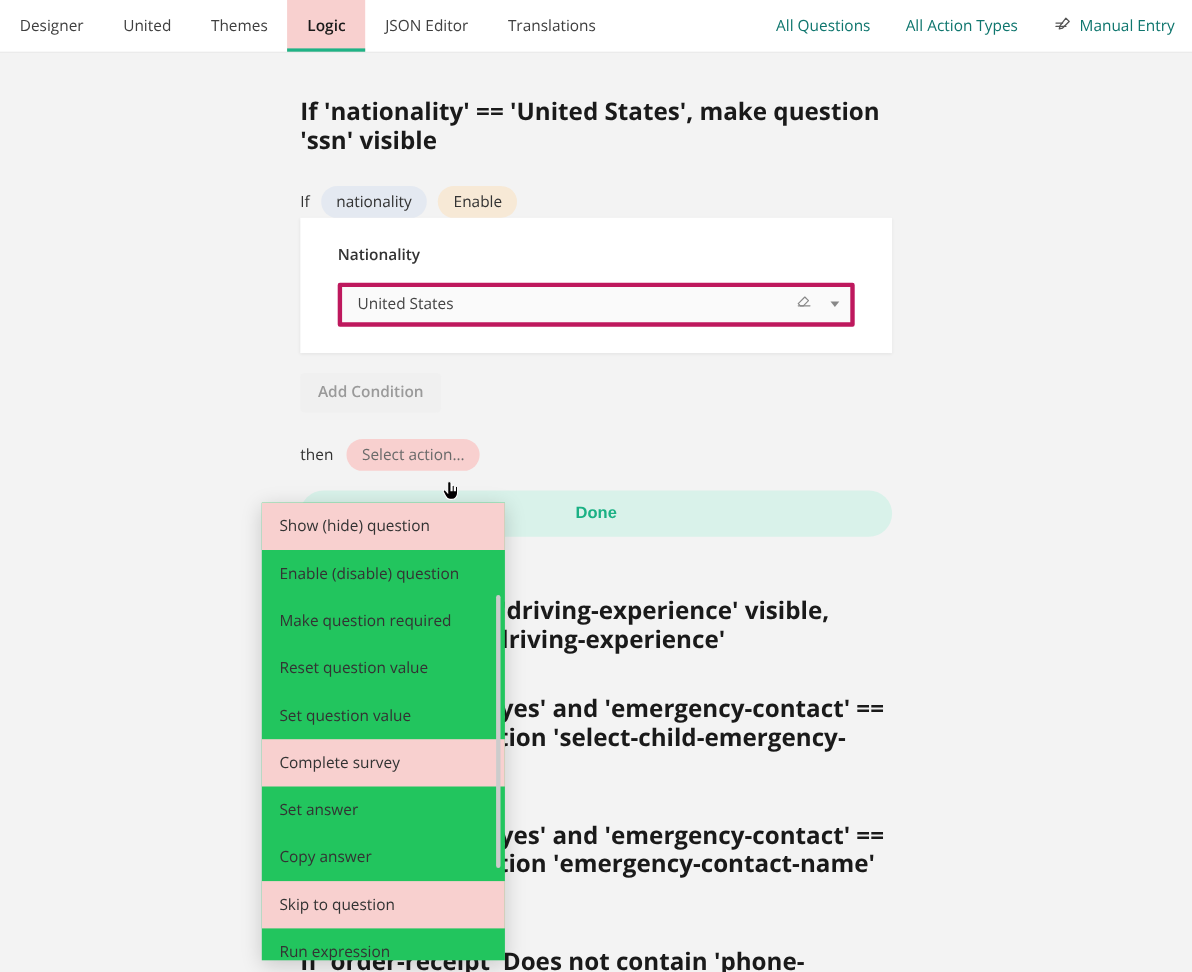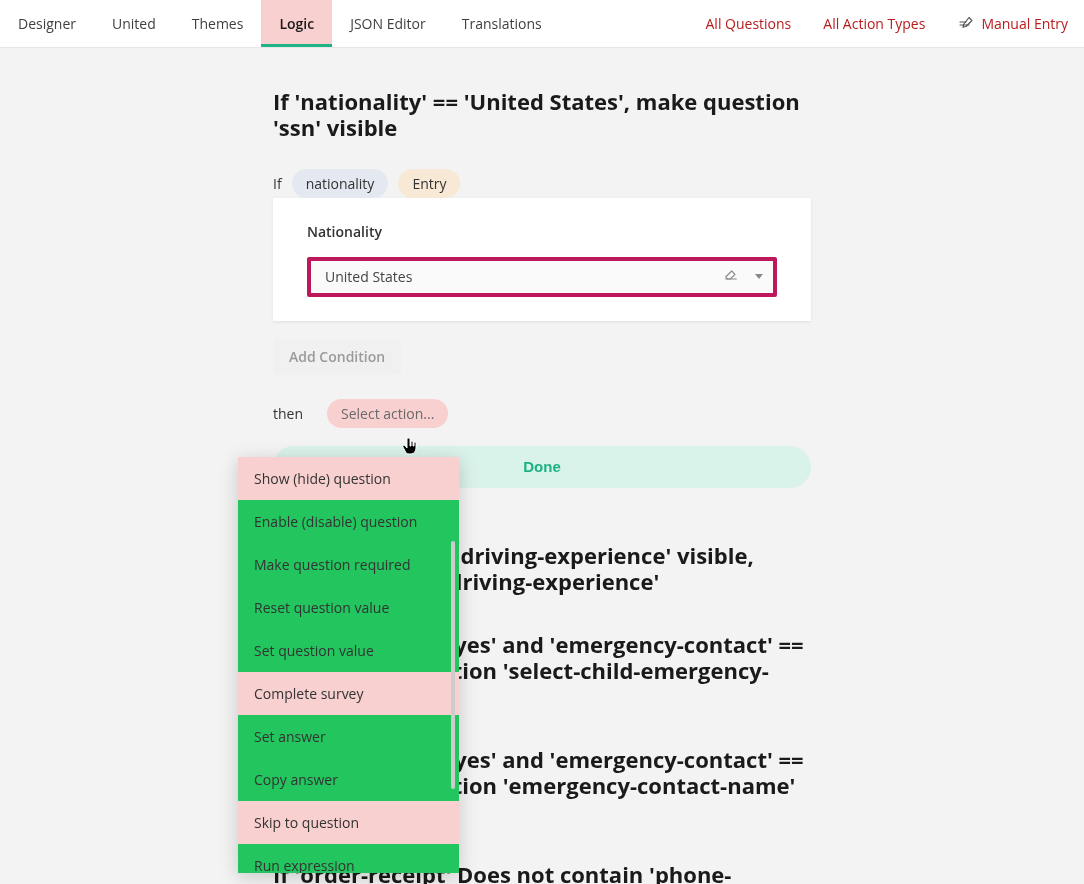--- a/index.html
+++ b/index.html
@@ -42,21 +42,21 @@
     position: absolute;
     bottom: 0; left: 0; right: 0;
     height: 3px;
     background: #1eb386;
   }
   .rtab {
     padding: 0 16px;
     display: flex;
     align-items: center;
     gap: 6px;
-    color: #b91c1c;
+    color: #0f766e;
     cursor: pointer;
   }
   .rtab svg { width: 18px; height: 18px; stroke: #555; fill: none; }
   .content {
     width: 100%;
     padding: 40px 0 0 0;
     display: flex;
     flex-direction: column;
     align-items: center;
   }
@@ -135,21 +135,21 @@
     background: #f0f0f0;
     color: #9a9a9a;
     font-size: 14px;
     font-weight: 600;
     cursor: pointer;
     margin-bottom: 24px;
   }
   .then-row {
     display: flex;
     align-items: center;
-    gap: 24px;
+    gap: 12px;
     font-size: 14px;
     margin-bottom: 18px;
     position: relative;
   }
   .done-btn {
     width: 538px;
     height: 42px;
     background: #d9f2ea;
     color: #1ab184;
     border-radius: 21px;
@@ -250,21 +250,21 @@
 </div>
 
 <div class="content">
   <div class="panel">
 
     <h2 class="rule-title">If 'nationality' == 'United States', make question 'ssn' visible</h2>
 
     <div class="cond-row">
       <span class="cond-label">If</span>
       <span class="chip chip-blue">nationality</span>
-      <span class="chip chip-orange">Entry</span>
+      <span class="chip chip-orange">Enable</span>
     </div>
 
     <div class="value-card">
       <div class="field-label">Nationality</div>
       <div class="select-box">
         <span>United States</span>
         <div class="select-icons">
           <span class="eraser">
             <svg viewBox="0 0 24 24" stroke-width="1.6" stroke-linecap="round" stroke-linejoin="round">
                 <path d="M4 18h16"></path>

